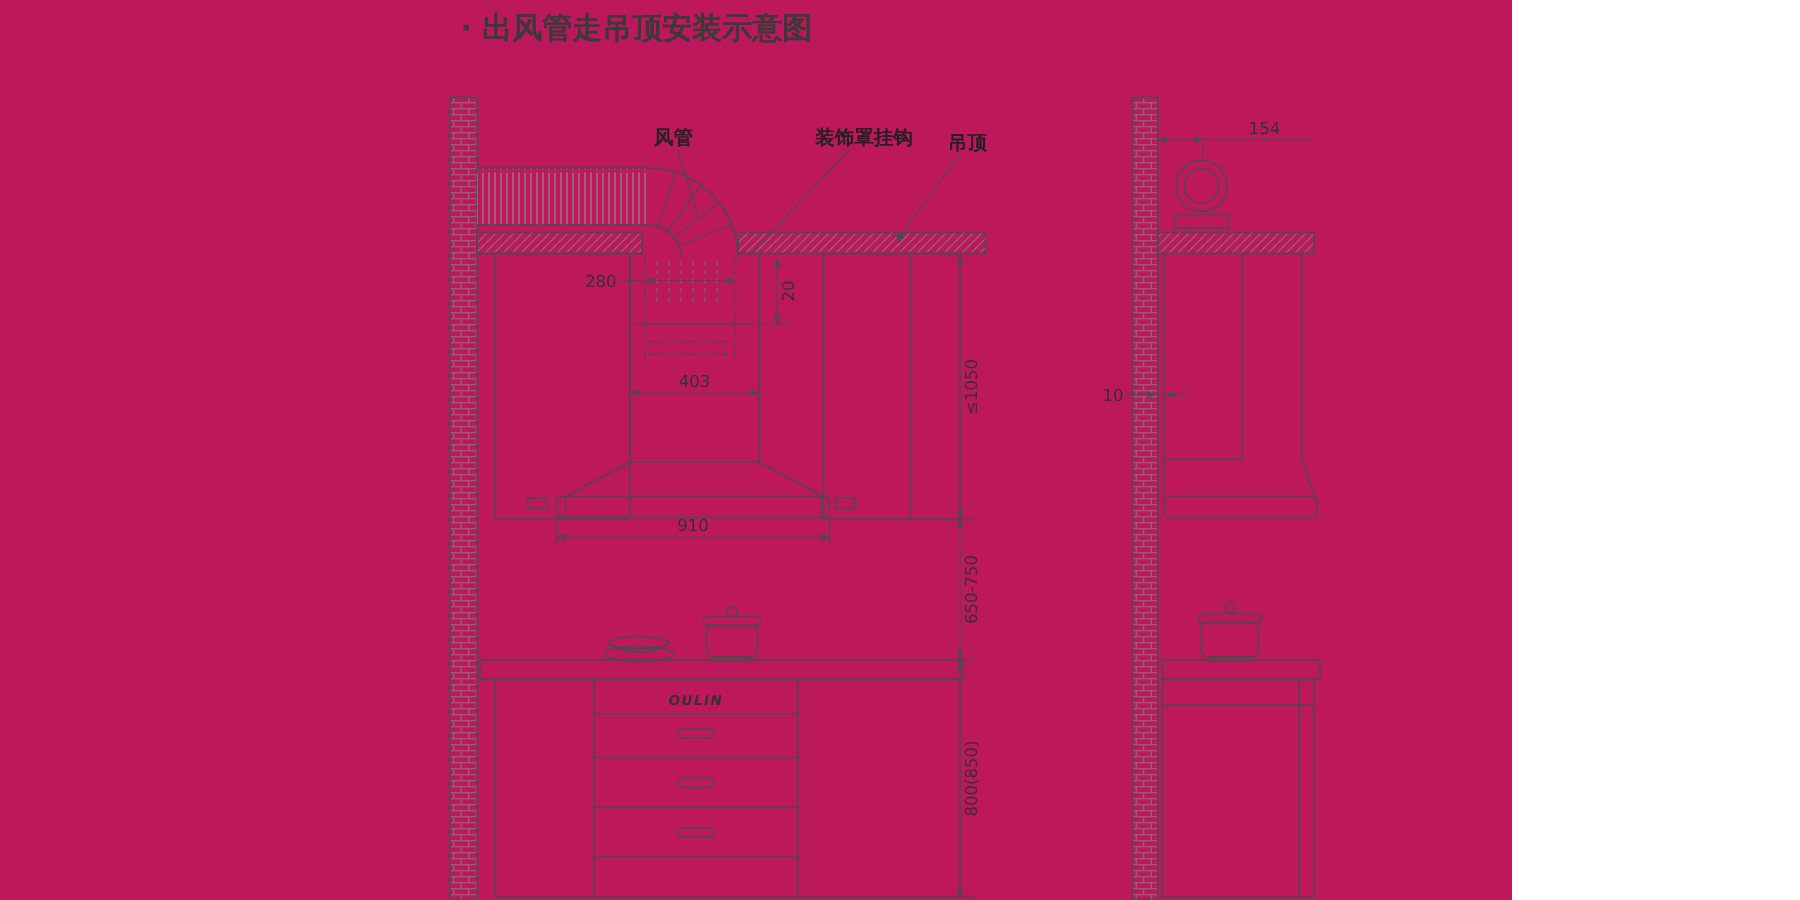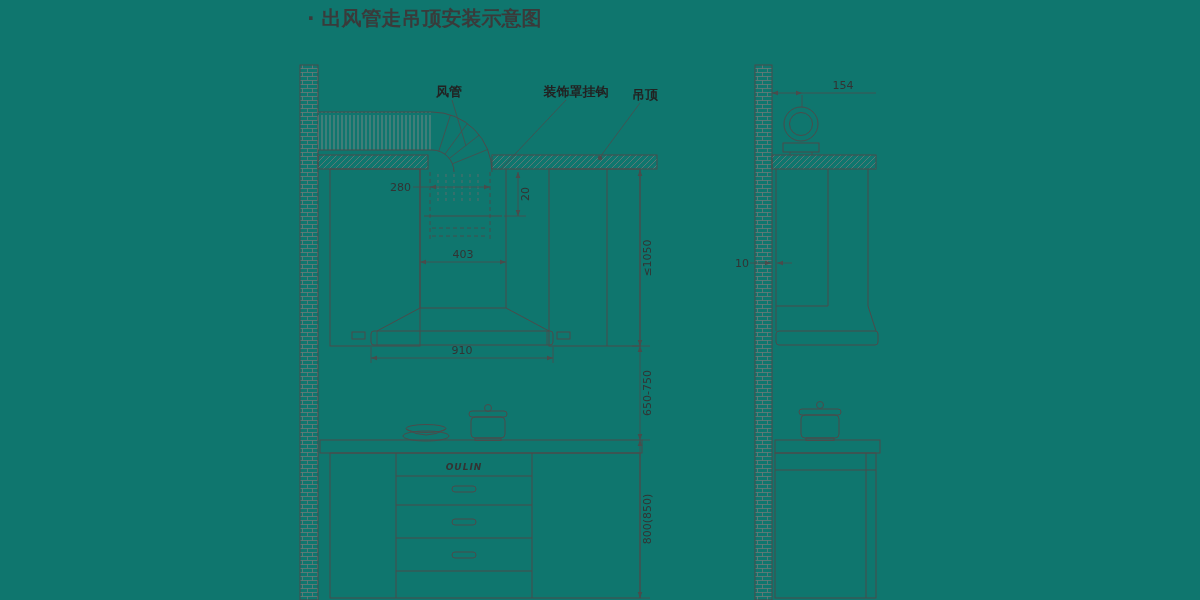--- a/index.html
+++ b/index.html
@@ -1,16 +1,16 @@
 <!DOCTYPE html>
 <html><head>
 <meta charset="utf-8">
 <style>
   html,body{margin:0;padding:0;background:#ffffff;}
-  .page{position:relative;width:1200px;height:600px;background:#0f766e;overflow:hidden;
+  .page{position:relative;width:1008px;height:600px;background:#be185d;overflow:hidden;
         font-family:"DejaVu Sans","Liberation Sans",sans-serif;}
   svg{display:block;}
   text{font-family:"DejaVu Sans","Liberation Sans",sans-serif;fill:#333333;}
   .dim{font-size:11px;}
   .callout{font-size:13px;font-weight:bold;fill:#222222;}
   .title-text{font-size:20px;font-weight:600;fill:#3a3a3a;}
   .brand{font-size:9px;font-weight:bold;font-style:italic;letter-spacing:1px;}
   .ln{stroke:#4b4b4b;stroke-width:1;fill:none;}
   .thin{stroke:#4b4b4b;stroke-width:0.8;fill:none;}
   .dash{stroke:#4b4b4b;stroke-width:0.9;fill:none;stroke-dasharray:4 3;}

